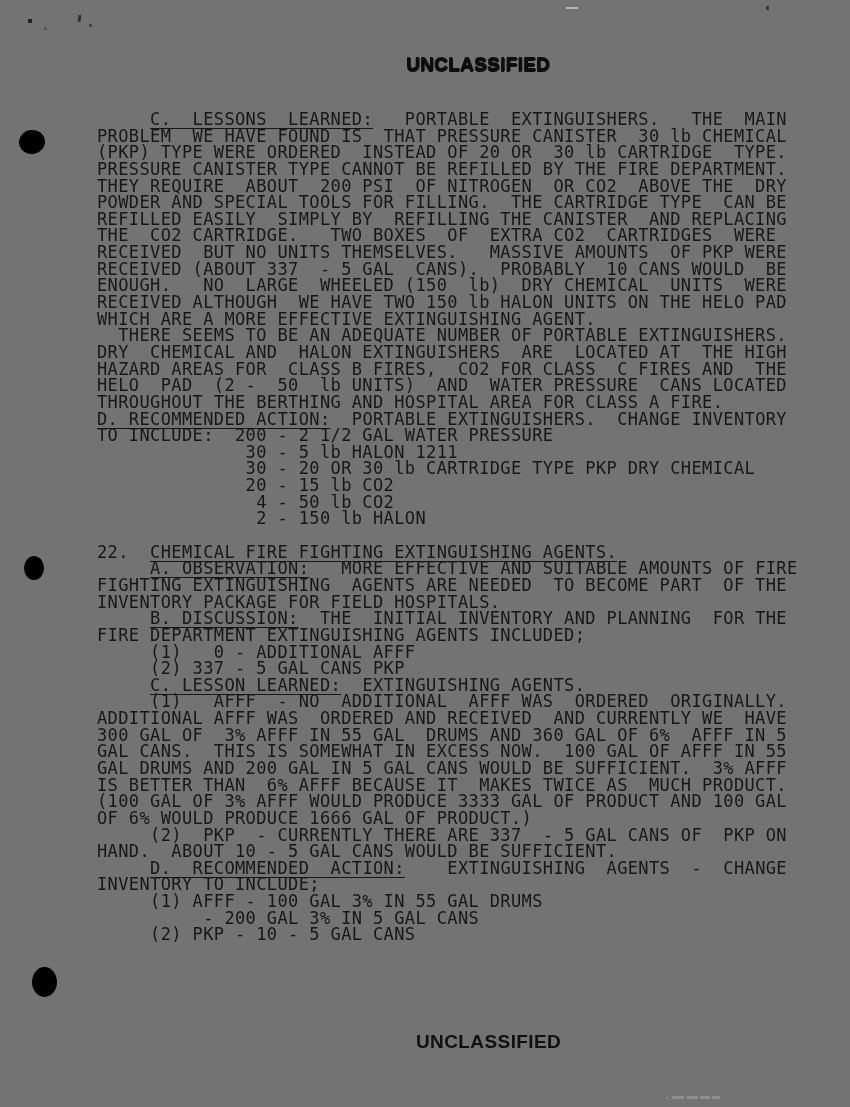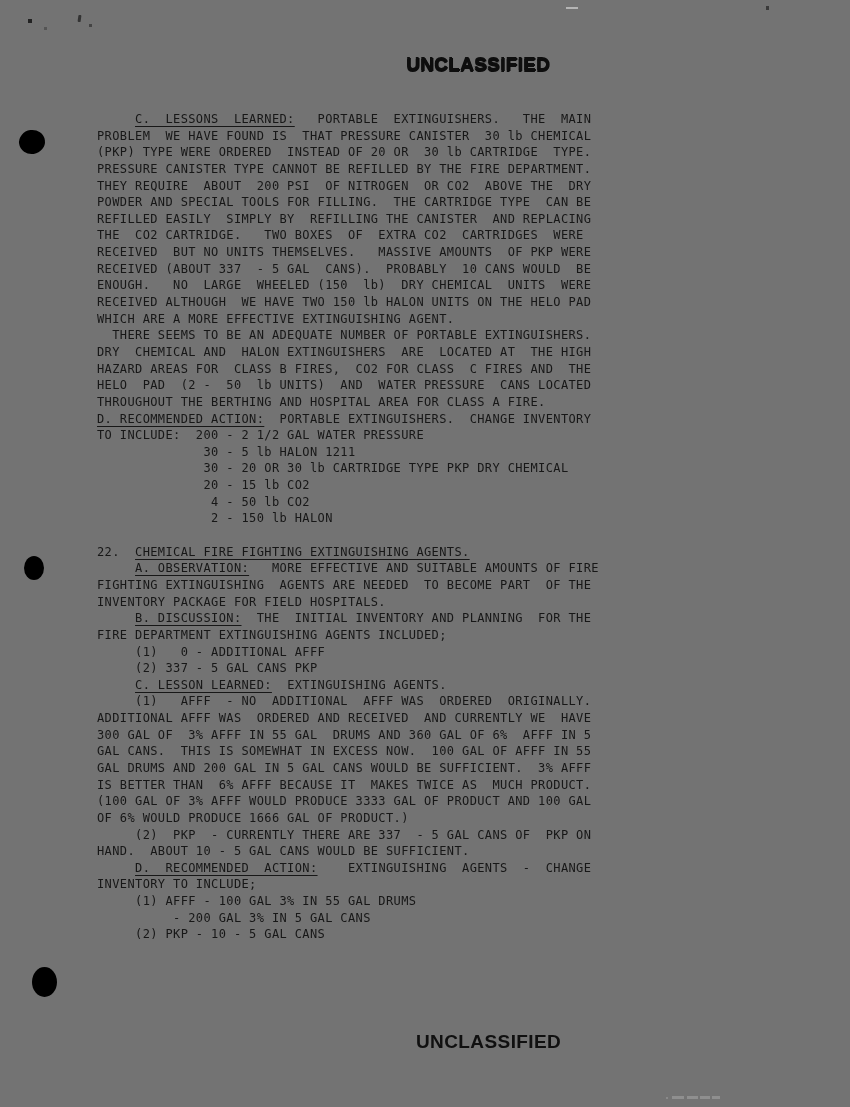--- a/index.html
+++ b/index.html
@@ -21,21 +21,21 @@
   }
   .footer-cls {
     position:absolute; left:416px; top:1031px;
     font-family:"Liberation Sans", sans-serif;
     font-size:19px; font-weight:600;
     color:#101010; letter-spacing:0.4px;
     white-space:nowrap;
   }
   .doc-body {
     position:absolute; left:97px; top:111px;
-    font-size:12px; line-height:16.65px; letter-spacing:0.38px;
+    font-size:17px; line-height:16.65px; letter-spacing:0.38px;
     color:#171717;
     white-space:pre;
   }
   .line { height:16.65px; white-space:pre; }
   .u {
     text-decoration:underline;
     text-decoration-thickness:1.3px;
     text-underline-offset:2.5px;
   }
   .hole { position:absolute; background:#000; border-radius:50%; }

